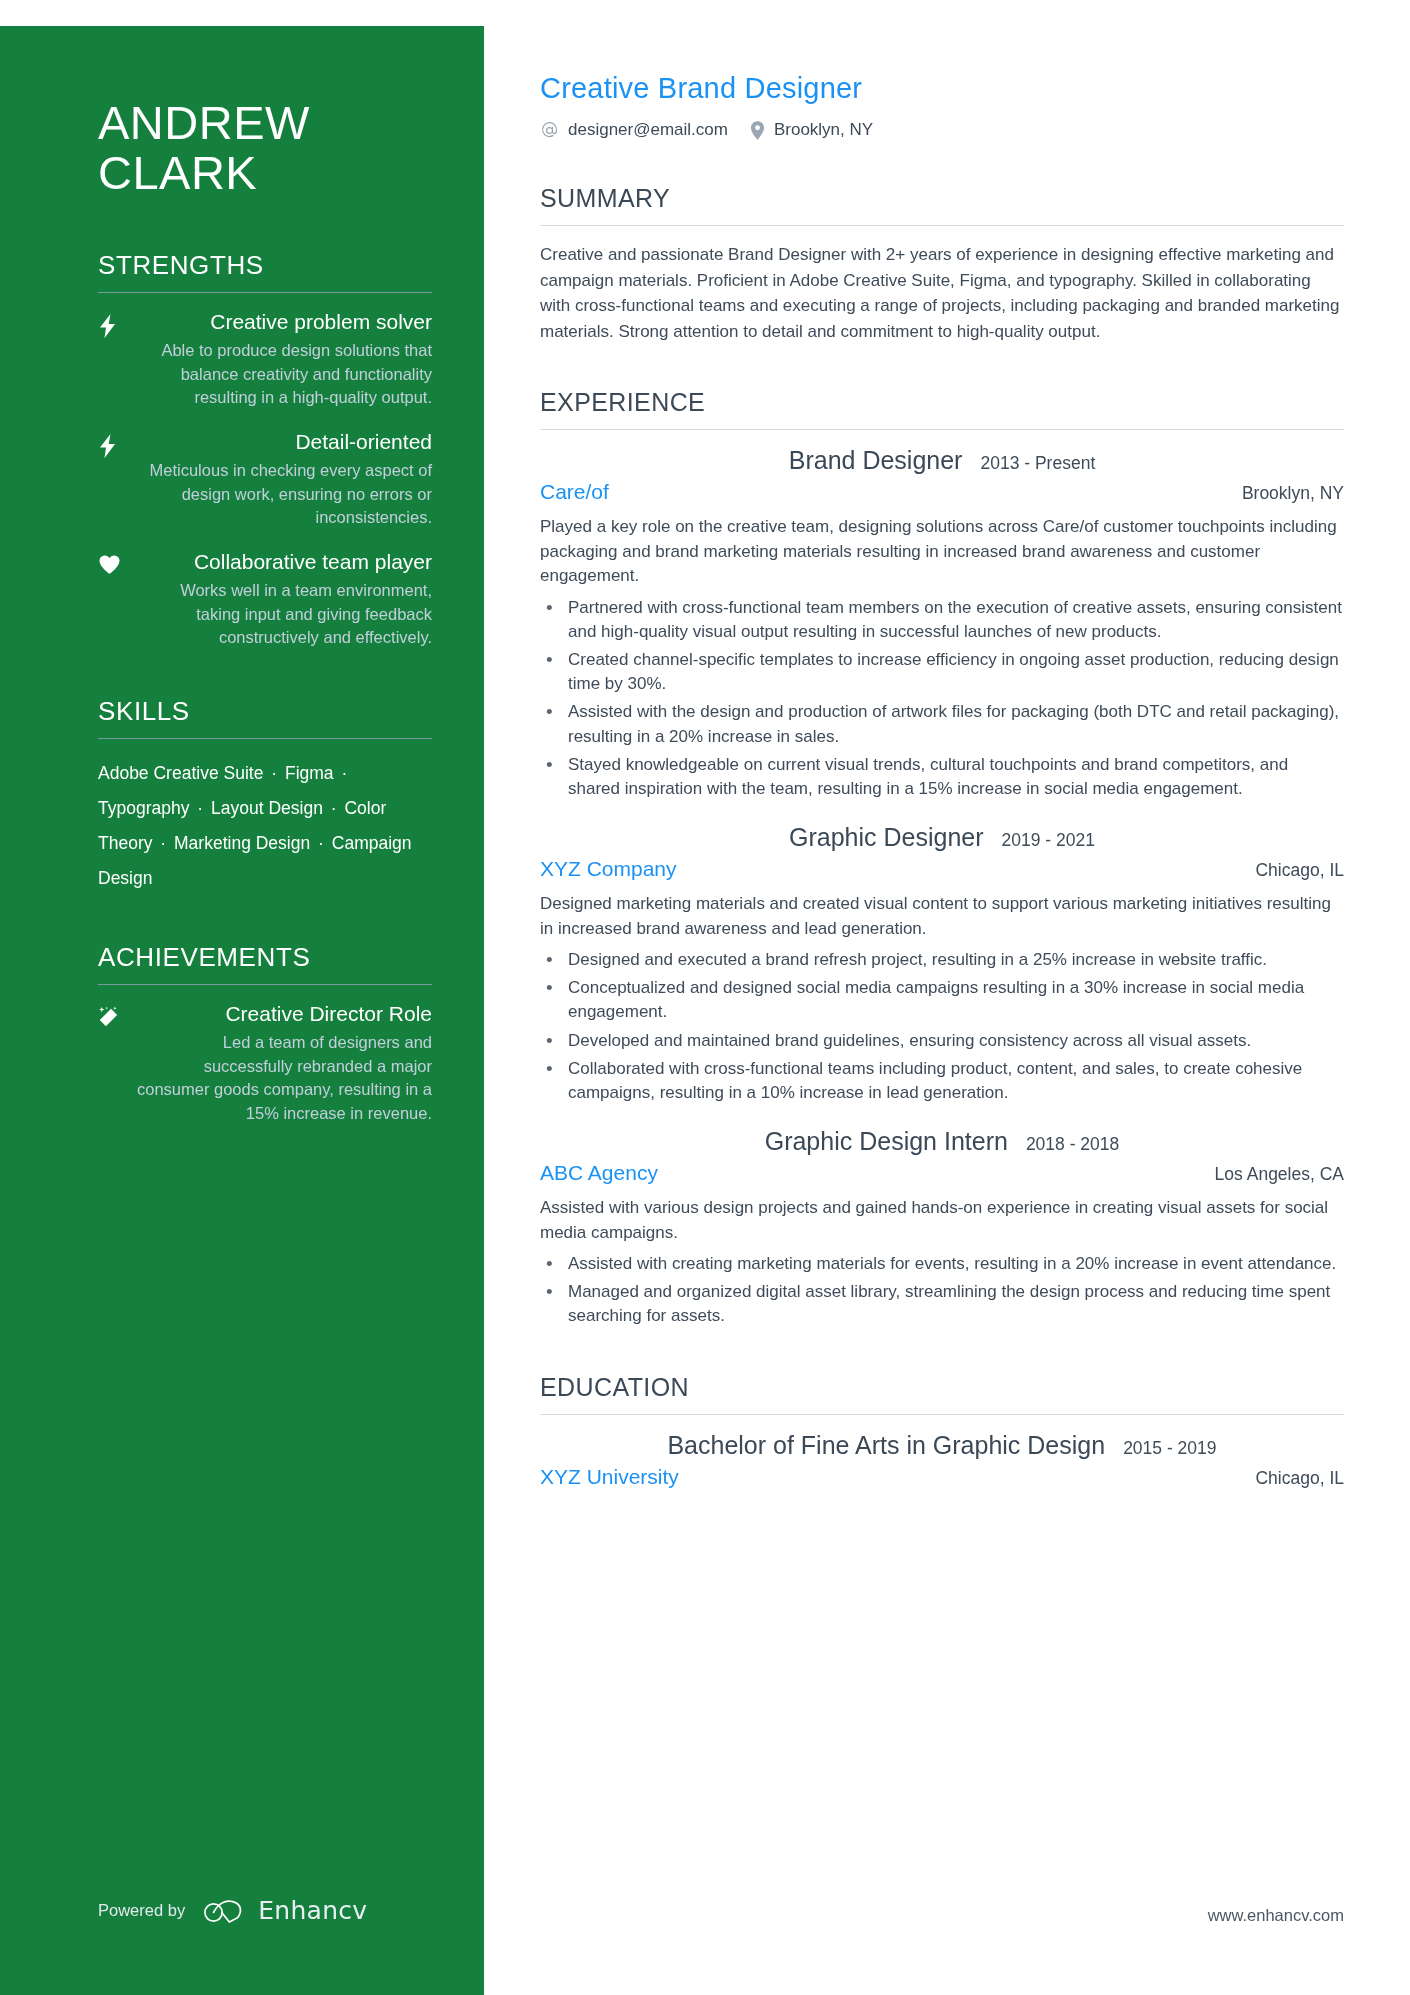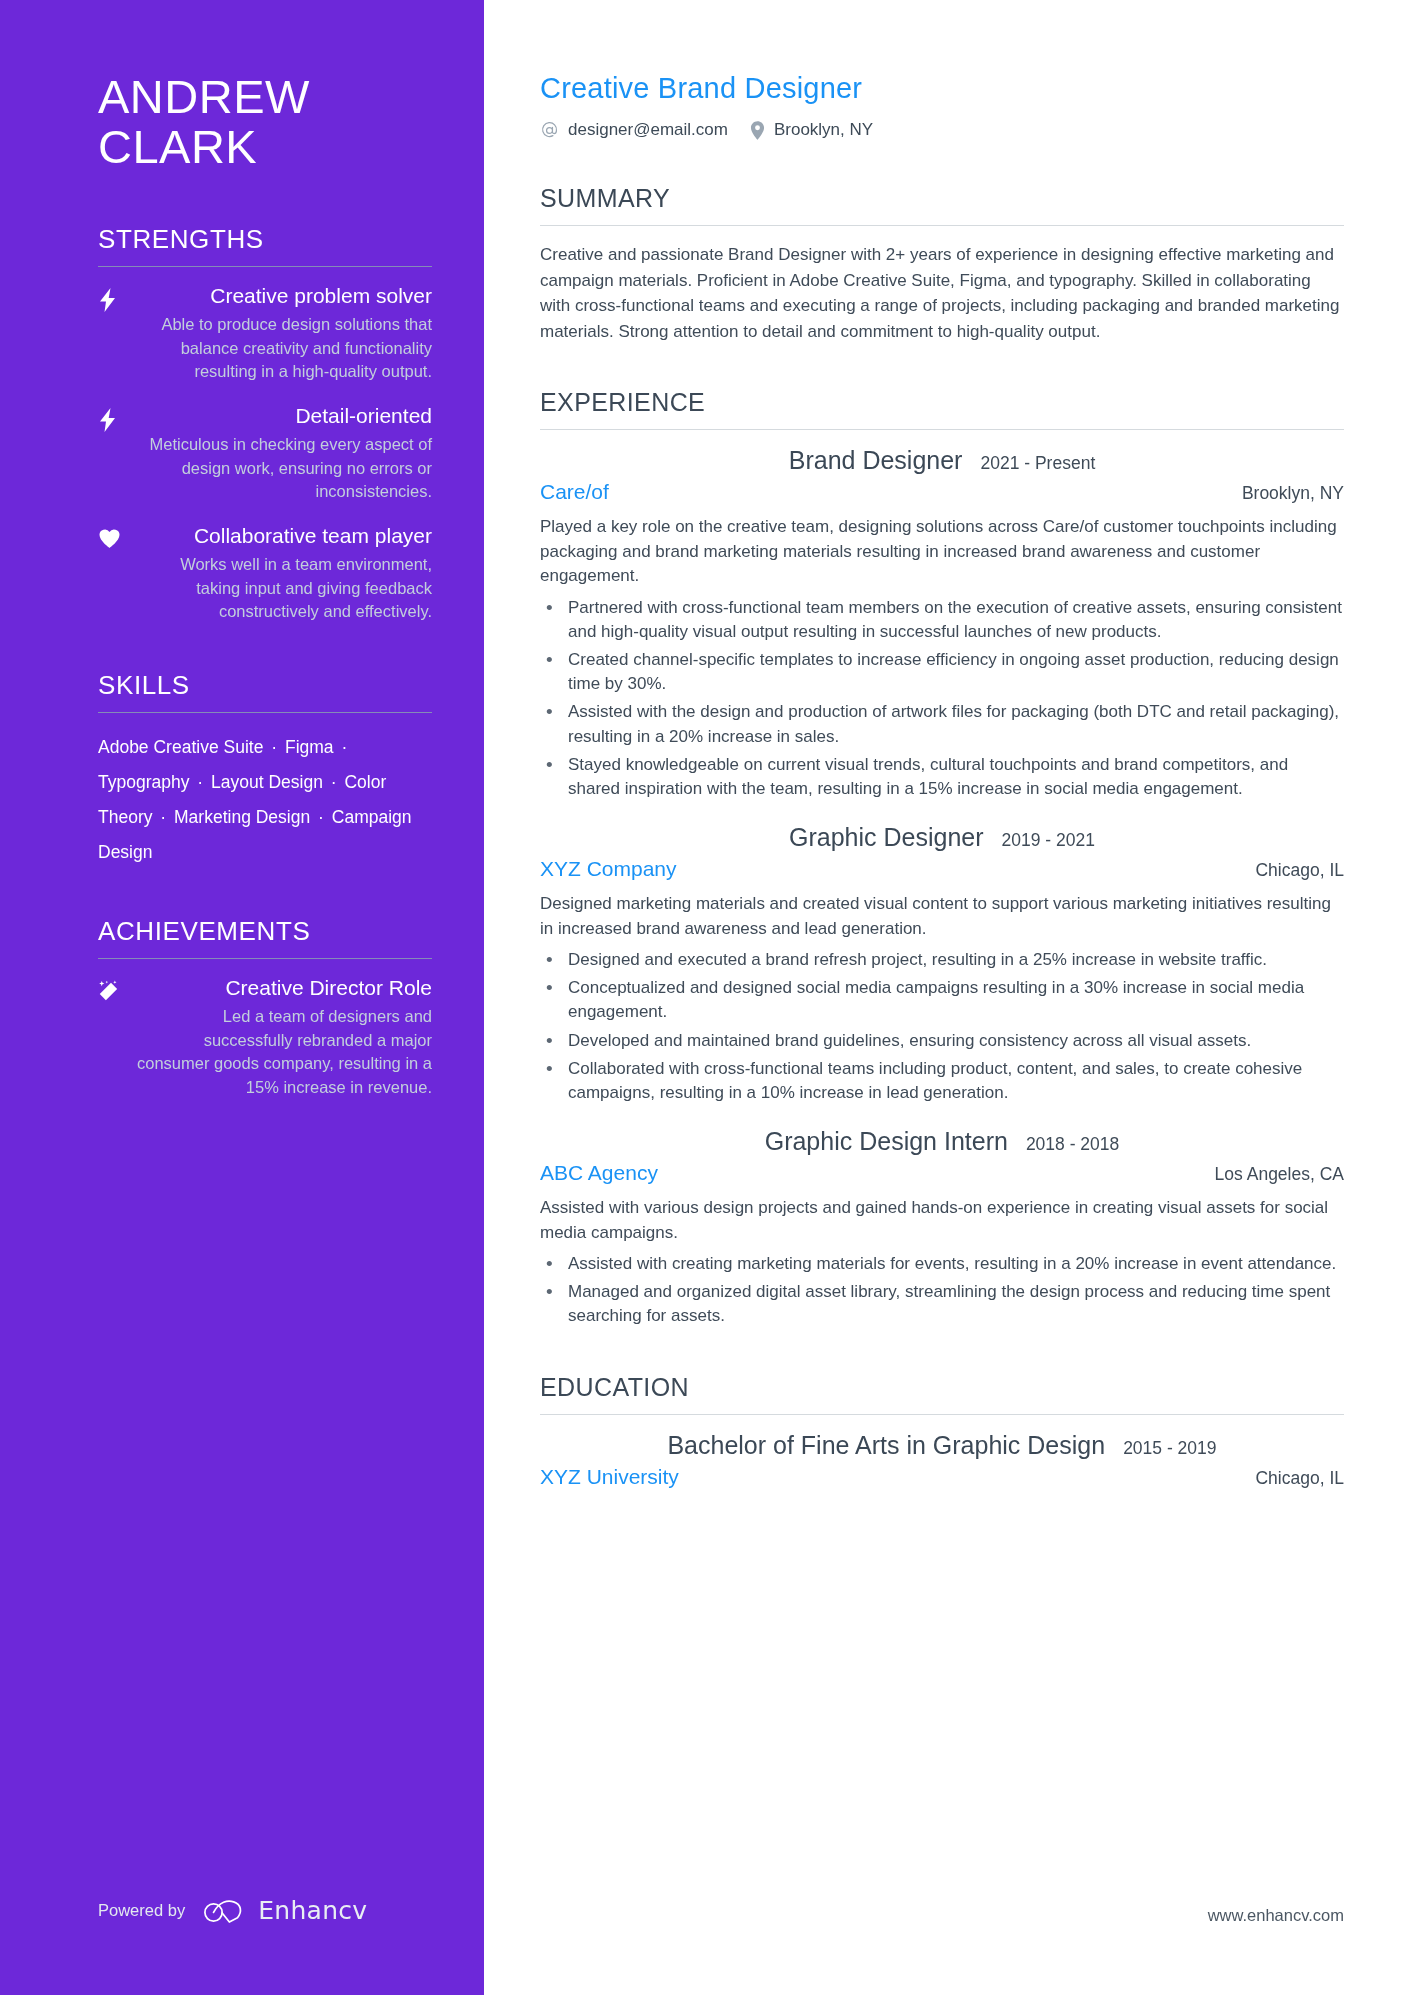--- a/index.html
+++ b/index.html
@@ -8,24 +8,25 @@
     font-family:"Liberation Sans", sans-serif;
     background:#ffffff;
     color:#333;
     -webkit-font-smoothing:antialiased;
   }
   .page { position:relative; width:1410px; height:1995px; display:flex; background:#fff; }
 
   
   .sidebar {
     width:484px; flex:0 0 484px;
-    background:#6d28d9;
+    background:#15803d;
     color:#ffffff;
     position:relative;
     padding:0 0 0 0;
+    margin-top:26px;
   }
   .sidebar-inner { padding:72px 52px 0 98px; }
 
   .name { font-size:47px; line-height:1.06; font-weight:400; letter-spacing:0.5px; color:#ffffff; }
   .name .ln { display:block; }
 
   .side-section { margin-top:46px; }
   .side-section.first { margin-top:52px; }
   .side-h {
     font-size:26px; font-weight:400; letter-spacing:0.6px; color:#ffffff;
@@ -210,21 +211,21 @@
       <p class="summary">Creative and passionate Brand Designer with 2+ years of experience in designing effective marketing and campaign materials. Proficient in Adobe Creative Suite, Figma, and typography. Skilled in collaborating with cross-functional teams and executing a range of projects, including packaging and branded marketing materials. Strong attention to detail and commitment to high-quality output.</p>
     </section>
 
     <section class="sec">
       <div class="sec-h">EXPERIENCE</div>
       <div class="sec-rule"></div>
       <div id="experience-list">
           <div class="entry">
             <div class="entry-top">
               <div class="entry-role">Brand Designer</div>
-              <div class="entry-date">2021 - Present</div>
+              <div class="entry-date">2013 - Present</div>
             </div>
             <div class="entry-sub">
               <div class="entry-org">Care/of</div>
               <div class="entry-loc">Brooklyn, NY</div>
             </div>
             <div class="entry-desc">Played a key role on the creative team, designing solutions across Care/of customer touchpoints including packaging and brand marketing materials resulting in increased brand awareness and customer engagement.</div>
             <ul class="bullets">
               <li>Partnered with cross-functional team members on the execution of creative assets, ensuring consistent and high-quality visual output resulting in successful launches of new products.</li>
               <li>Created channel-specific templates to increase efficiency in ongoing asset production, reducing design time by 30%.</li>
               <li>Assisted with the design and production of artwork files for packaging (both DTC and retail packaging), resulting in a 20% increase in sales.</li>

